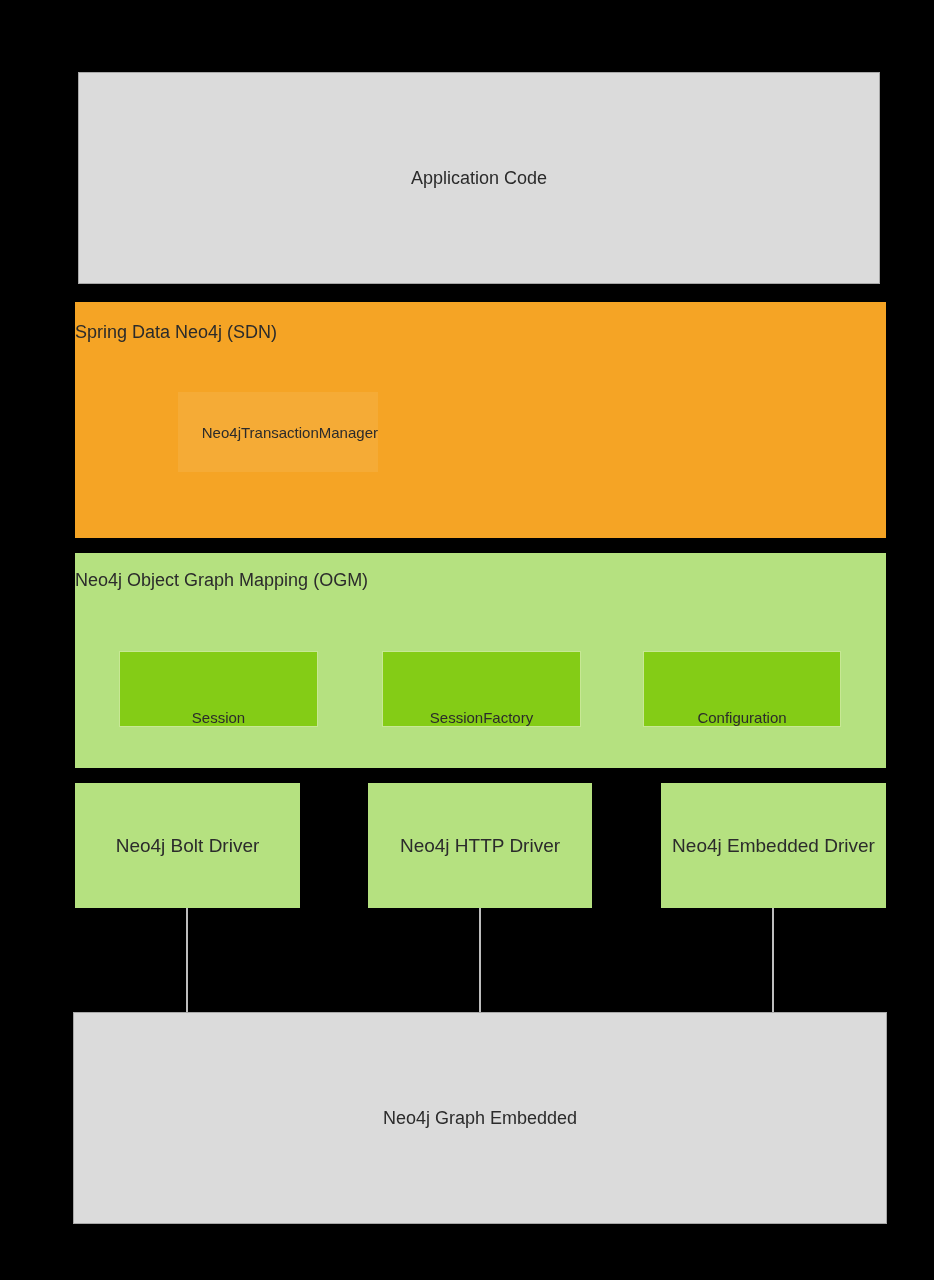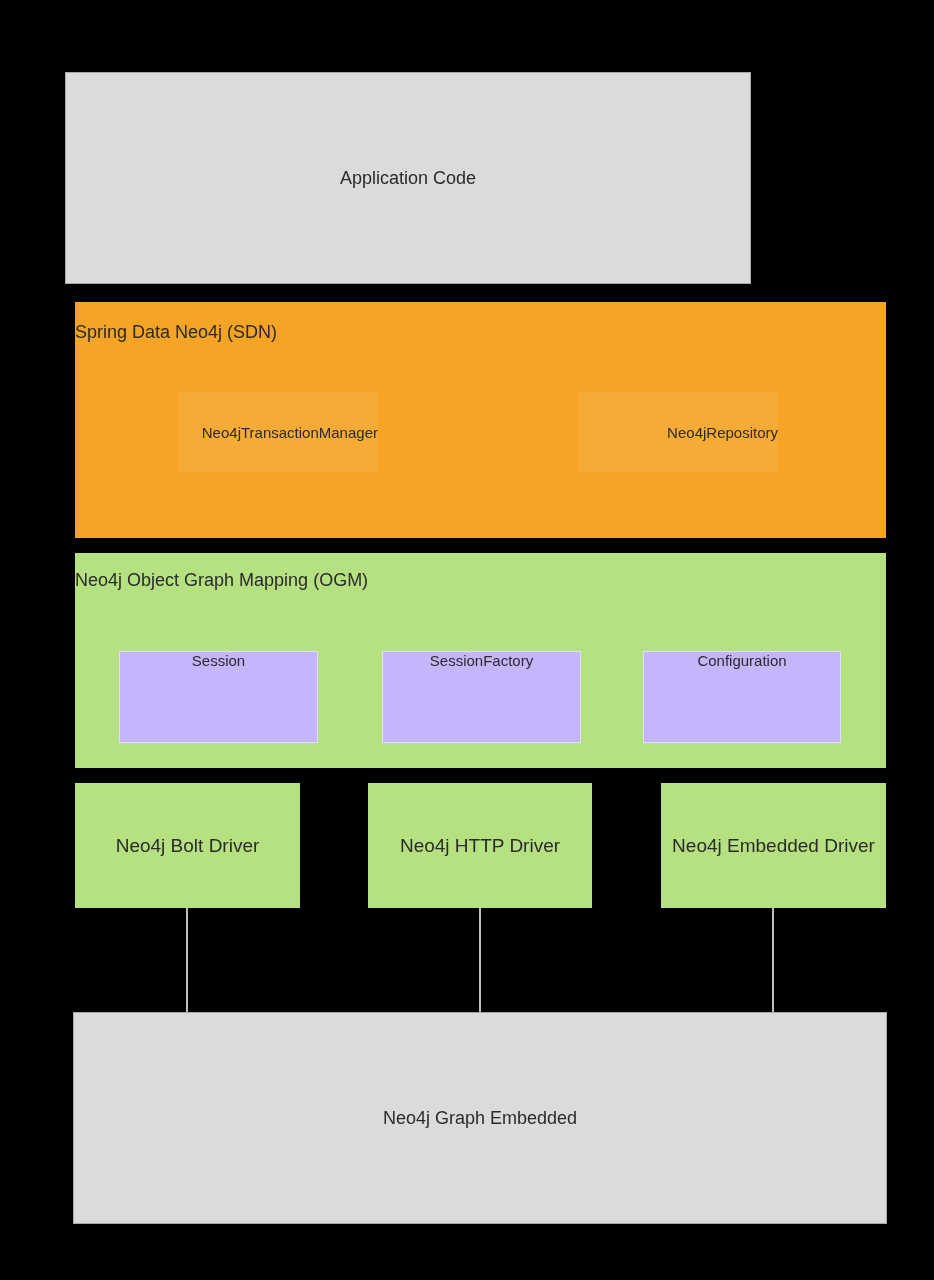--- a/index.html
+++ b/index.html
@@ -23,21 +23,21 @@
     align-items: center;
     justify-content: center;
     text-align: center;
   }
   
   .gray-layer {
     background: #dbdbdb;
     border: 1px solid #a8a8a8;
     font-size: 18px;
   }
-  .app-box    { left: 65px; top: 72px;   width: 686px; height: 212px; }
+  .app-box    { left: 78px; top: 72px;   width: 802px; height: 212px; }
   .db-box     { left: 73px; top: 1012px; width: 814px; height: 212px; }
 
   
   .sdn-box {
     left: 75px; top: 302px; width: 811px; height: 236px;
     background: #f5a425;
     display: block;
   }
   .layer-title {
     width: 100%;
@@ -58,26 +58,26 @@
 
   
   .ogm-box {
     left: 75px; top: 553px; width: 811px; height: 215px;
     background: #b5e180;
     display: block;
   }
   .ogm-box .layer-title { padding-top: 17px; }
   .ogm-component {
     position: absolute;
-    height: 92px;
+    height: 76px;
     top: 98px;
-    background: #c4b5fd;
+    background: #84cc16;
     border: 1px solid rgba(255,255,255,0.55);
     box-sizing: border-box;
-    display: flex; align-items: flex-start; justify-content: center;
+    display: flex; align-items: flex-end; justify-content: center;
     font-size: 15px;
   }
   .ogm-component.c0 { left: 44px;  width: 199px; }
   .ogm-component.c1 { left: 307px; width: 199px; }
   .ogm-component.c2 { left: 568px; width: 198px; }
 
   
   .driver-box {
     top: 783px; height: 125px;
     background: #b5e180;
@@ -106,23 +106,20 @@
 
   <div class="box gray-layer app-box">
     <span>Application Code</span>
   </div>
 
   <div class="box sdn-box">
     <div class="layer-title">Spring Data Neo4j (SDN)</div>
     <div class="sdn-component c0">
       <span>Neo4jTransactionManager</span>
     </div>
-    <div class="sdn-component c1">
-      <span>Neo4jRepository</span>
-    </div>
   </div>
 
   <div class="box ogm-box">
     <div class="layer-title">Neo4j Object Graph Mapping (OGM)</div>
     <div class="ogm-component c0">
       <span>Session</span>
     </div>
     <div class="ogm-component c2">
       <span>Configuration</span>
     </div>

